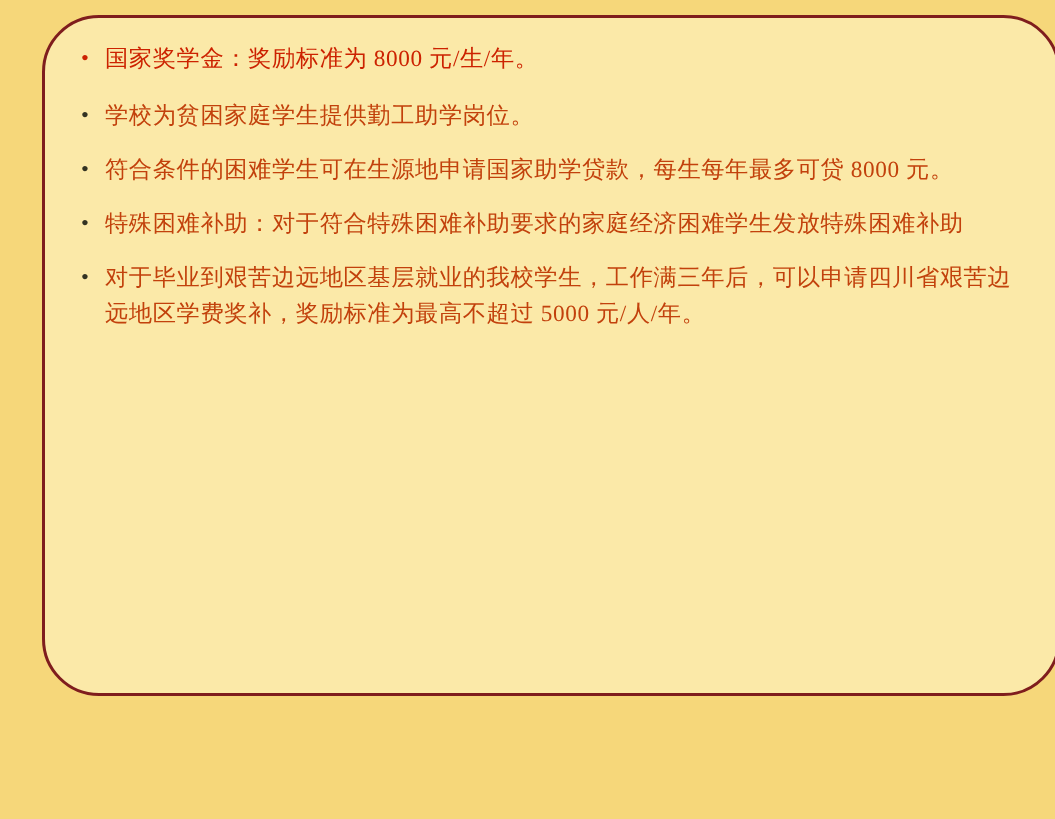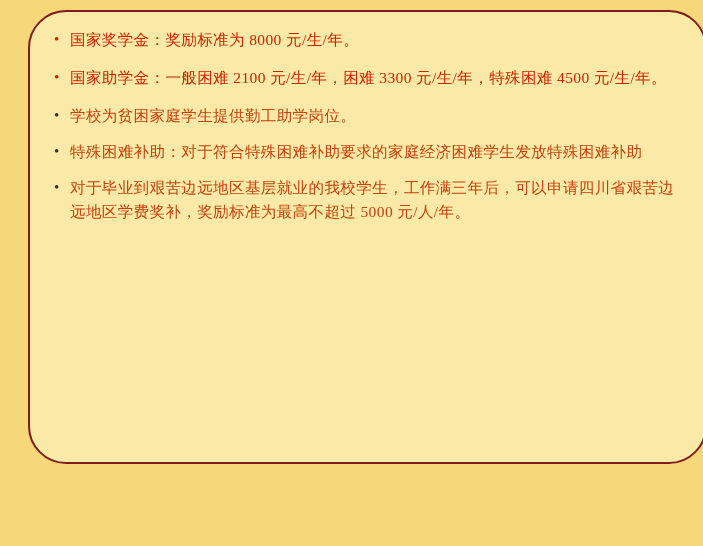--- a/index.html
+++ b/index.html
@@ -62,18 +62,18 @@
   li.tight {
     margin-bottom: 12px;
   }
 </style>
 </head>
 <body>
 
 <div id="card">
   <ul class="items">
     <li class="item red">国家奖学金：奖励标准为 8000 元/生/年。</li>
-    <li class="item red">国家助学金：一般困难 2100 元/生/年，困难 3300 元/生/年，特殊困难 4500 元/生/年。</li>
     <li class="item dark tight">学校为贫困家庭学生提供勤工助学岗位。</li>
+    <li class="item dark tight">符合条件的困难学生可在生源地申请国家助学贷款，每生每年最多可贷 8000 元。</li>
     <li class="item dark tight">特殊困难补助：对于符合特殊困难补助要求的家庭经济困难学生发放特殊困难补助</li>
     <li class="item dark">对于毕业到艰苦边远地区基层就业的我校学生，工作满三年后，可以申请四川省艰苦边远地区学费奖补，奖励标准为最高不超过 5000 元/人/年。</li>
   </ul>
 </div>
 
 </body></html>

